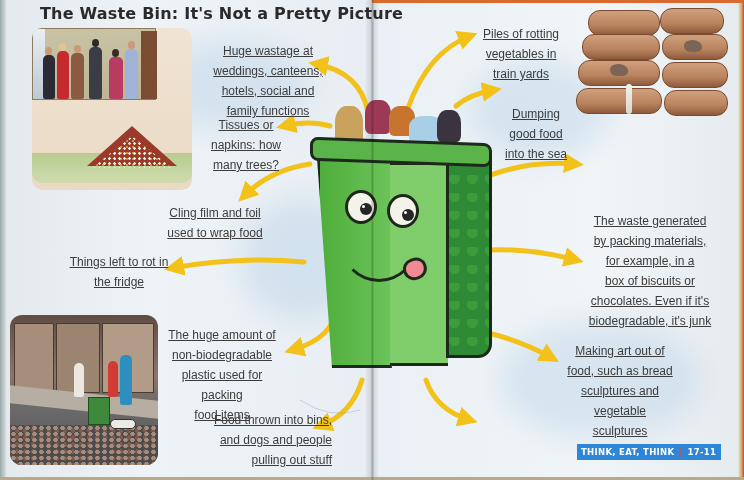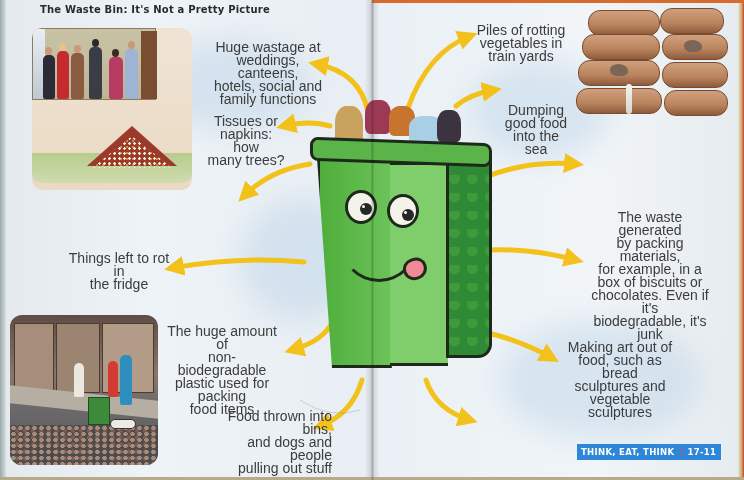--- a/index.html
+++ b/index.html
@@ -12,26 +12,26 @@
     }
     .sky-blot { position: absolute; border-radius: 50%; background: rgba(170,200,225,0.35); filter: blur(14px); }
     .left-edge { position: absolute; left: 0; top: 0; width: 6px; height: 480px; background: linear-gradient(90deg,#9aa,#d8dde0); }
     .right-edge { position: absolute; right: 0; top: 0; width: 6px; height: 480px; background: linear-gradient(90deg,#e6e9ea,#c7b15a 60%, #d34 100%); }
     .top-edge-right { position: absolute; left: 372px; top: 0; width: 372px; height: 3px; background: #d96a2f; }
     .bottom-edge { position: absolute; left: 0; bottom: 0; width: 744px; height: 3px; background: #b9a98a; }
     .gutter { position: absolute; left: 371px; top: 0; width: 3px; height: 480px; background: linear-gradient(90deg, rgba(0,0,0,0.08), rgba(0,0,0,0.18), rgba(0,0,0,0.05)); }
 
     .title {
       position: absolute; left: 40px; top: 4px;
-      font-family: "DejaVu Sans", sans-serif; font-weight: bold; font-size: 10px; color: #2a2a2a;
+      font-family: "DejaVu Sans", sans-serif; font-weight: bold; font-size: 16px; color: #2a2a2a;
       letter-spacing: 0.2px;
     }
     .caption {
-      position: absolute; font-family: "Liberation Sans", sans-serif; font-size: 14px; line-height: 13px;
-      color: #3c3c3c; text-align: center; white-space: pre-line;
+      position: absolute; font-family: "Liberation Sans", sans-serif; font-size: 12px; line-height: 20px;
+      color: #3c3c3c; text-align: center; white-space: pre-line; text-decoration: underline;
     }
     .caption.left-align { text-align: right; }
 
     
     .illus { position: absolute; overflow: hidden; }
     .wedding { left: 32px; top: 28px; width: 160px; height: 162px; border-radius: 10px; }
     .wedding .wall { position: absolute; left: 0; top: 0; width: 100%; height: 100%; background: linear-gradient(180deg,#efe4d4 0%, #ead9c3 100%); border-radius: 10px; }
     .wedding .window { position: absolute; left: 0; top: 0; width: 124px; height: 72px; background: linear-gradient(180deg,#c9c3a6,#bdb596); border: 1px solid #8d7b5c; }
     .wedding .curtain { position: absolute; left: 0; top: 0; width: 12px; height: 70px; background: linear-gradient(180deg,#e9eef3,#bcc9d6); }
     .wedding .door { position: absolute; left: 108px; top: 2px; width: 16px; height: 68px; background: #7a4d33; }
@@ -196,20 +196,22 @@
     <div class="tongue"></div>
   </div>
 
   <div class="caption" style="left:206px;top:115px;width:80px;">Tissues or
 napkins: how
 many trees?</div>
   <div class="caption" style="left:212px;top:41px;width:112px;">Huge wastage at
 weddings, canteens,
 hotels, social and
 family functions</div>
+  <div class="caption" style="left:160px;top:203px;width:110px;">Cling film and foil
+used to wrap food</div>
   <div class="caption" style="left:164px;top:325px;width:116px;">The huge amount of
 non-biodegradable
 plastic used for packing
 food items</div>
   <div class="caption" style="left:64px;top:252px;width:110px;">Things left to rot in
 the fridge</div>
   <div class="caption left-align" style="left:202px;top:410px;width:130px;">Food thrown into bins,
 and dogs and people
 pulling out stuff</div>
 

